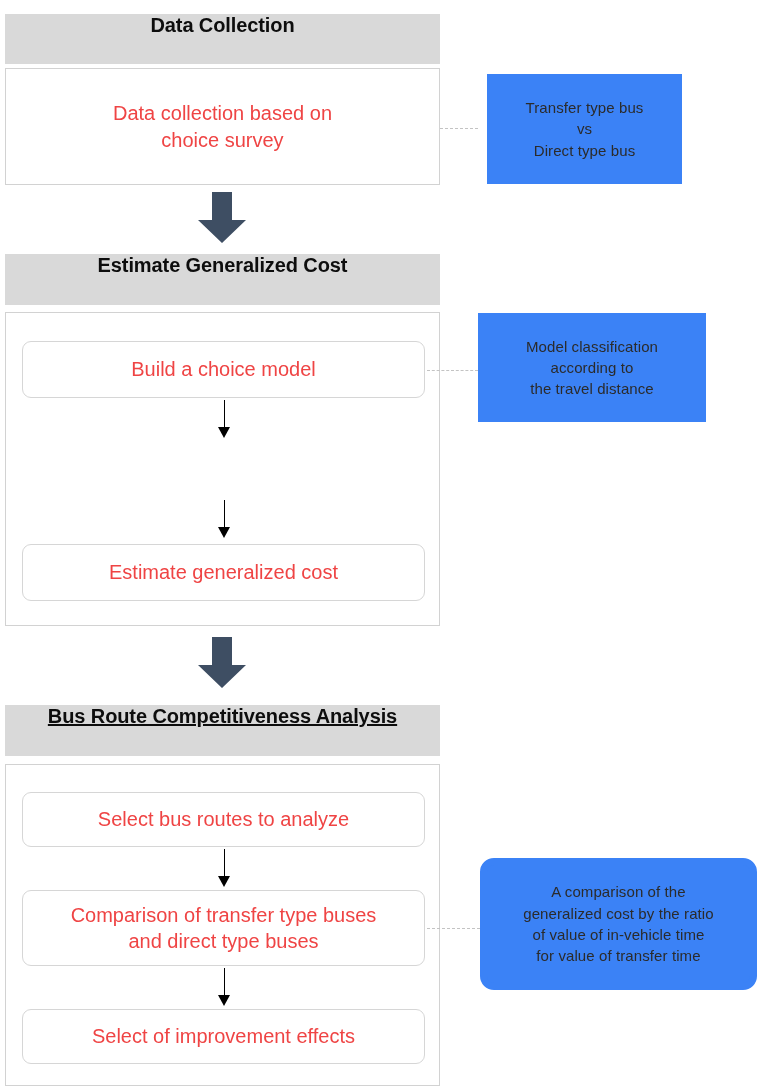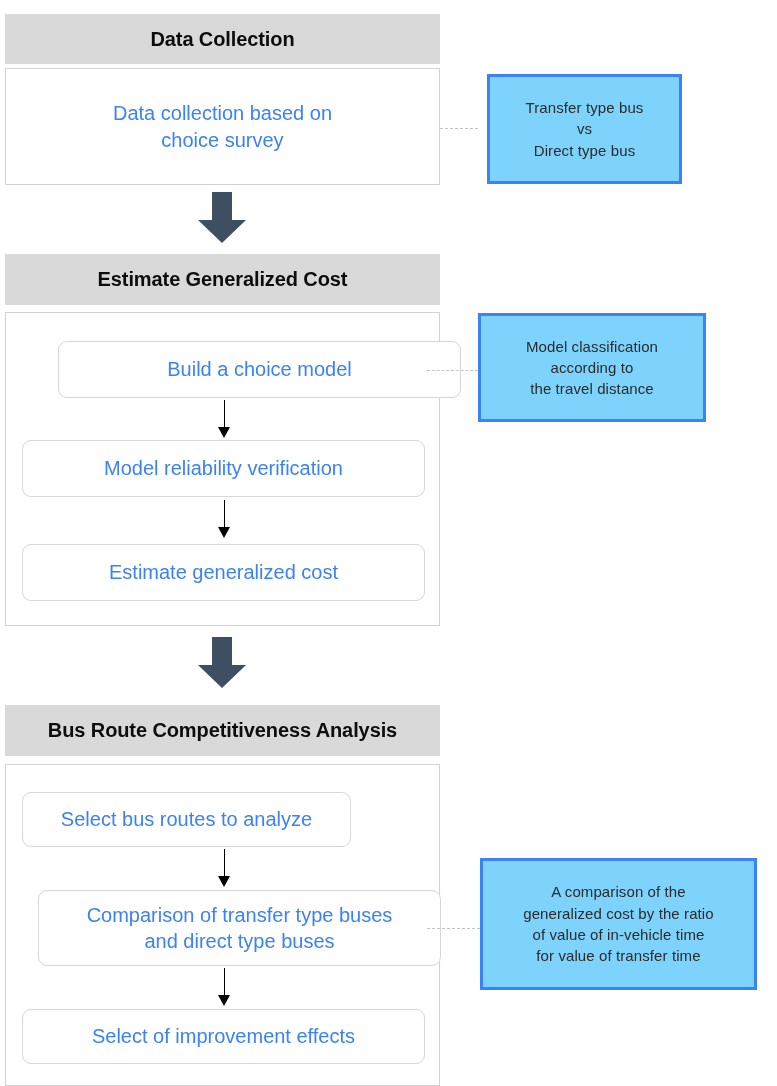--- a/index.html
+++ b/index.html
@@ -17,21 +17,21 @@
     height: 1086px;
     background: #ffffff;
     overflow: hidden;
   }
 
   
   .band {
     position: absolute;
     background: #d9d9d9;
     display: flex;
-    align-items: center;
+    align-items: flex-start;
     justify-content: center;
     font-weight: bold;
     color: #0d0d0d;
     letter-spacing: -0.1px;
   }
 
   
   .panel {
     position: absolute;
     background: #ffffff;
@@ -43,34 +43,34 @@
   .step {
     position: absolute;
     background: #ffffff;
     border: 1px solid #d6d6d6;
     border-radius: 9px;
     box-sizing: border-box;
     display: flex;
     align-items: center;
     justify-content: center;
     text-align: center;
-    color: #3b82f6;
+    color: #ef4444;
     line-height: 1.32;
     padding: 0 10px;
   }
   .step.square {
     border-radius: 0;
     border-color: #d2d2d2;
   }
 
   
   .note {
     position: absolute;
-    background: #7dd3fc;
-    border: 3px solid #3b82f6;
+    background: #3b82f6;
+    border: 7px solid #3b82f6;
     box-sizing: border-box;
     display: flex;
     align-items: center;
     justify-content: center;
     text-align: center;
     color: #2b2b2b;
     line-height: 1.42;
     font-size: 15px;
     letter-spacing: 0.1px;
   }
@@ -140,71 +140,70 @@
       <polygon points="16,0 36,0 36,28 50,28 26,51 2,28 16,28" fill="#3e4e63"></polygon>
     </svg>
   </div>
 
   <div class="band" style="left:5px; top:254px; width:435px; height:51px; font-size:20px;">
     <span>Estimate Generalized Cost</span>
   </div>
 
   <div class="panel" style="left:5px; top:312px; width:435px; height:314px;"></div>
 
-  <div class="step" style="left:22px; top:341px; width:403px; height:57px; font-size:20px;margin-left:36px;">Build a choice model</div>
+  <div class="step" style="left:22px; top:341px; width:403px; height:57px; font-size:20px;">Build a choice model</div>
 
   <div class="thin-arrow" style="left:213px; top:400px; height:38px;">
     <span class="shaft" style="height:28px;"></span>
     <span class="head"></span>
   </div>
 
-  <div class="step" style="left:22px; top:440px; width:403px; height:57px; font-size:20px;">Model reliability verification</div>
 
   <div class="thin-arrow" style="left:213px; top:500px; height:38px;">
     <span class="shaft" style="height:28px;"></span>
     <span class="head"></span>
   </div>
 
   <div class="step" style="left:22px; top:544px; width:403px; height:57px; font-size:20px;">Estimate generalized cost</div>
 
   <div class="leader" style="left:427px; top:370px; width:51px;"></div>
 
   <div class="note" style="left:478px; top:313px; width:228px; height:109px; white-space:pre-line;">Model classification
 according to
 the travel distance</div>
 
   <div class="block-arrow" style="left:196px; top:637px;">
     <svg width="52" height="52" viewBox="0 0 52 52" aria-hidden="true">
       <polygon points="16,0 36,0 36,28 50,28 26,51 2,28 16,28" fill="#3e4e63"></polygon>
     </svg>
   </div>
 
-  <div class="band" style="left:5px; top:705px; width:435px; height:51px; font-size:20px;">
+  <div class="band" style="left:5px; top:705px; width:435px; height:51px; font-size:20px;text-decoration:underline;">
     <span>Bus Route Competitiveness Analysis</span>
   </div>
 
   <div class="panel" style="left:5px; top:764px; width:435px; height:322px;"></div>
 
-  <div class="step" style="left:22px; top:792px; width:329px; height:55px; font-size:20px;">Select bus routes to analyze</div>
+  <div class="step" style="left:22px; top:792px; width:403px; height:55px; font-size:20px;">Select bus routes to analyze</div>
 
   <div class="thin-arrow" style="left:213px; top:849px; height:38px;">
     <span class="shaft" style="height:28px;"></span>
     <span class="head"></span>
   </div>
 
-  <div class="step" style="left:22px; top:890px; width:403px; height:76px; font-size:20px; white-space:pre-line;margin-left:16px;">Comparison of transfer type buses
+  <div class="step" style="left:22px; top:890px; width:403px; height:76px; font-size:20px; white-space:pre-line;">Comparison of transfer type buses
 and direct type buses</div>
 
   <div class="thin-arrow" style="left:213px; top:968px; height:38px;">
     <span class="shaft" style="height:28px;"></span>
     <span class="head"></span>
   </div>
 
   <div class="step" style="left:22px; top:1009px; width:403px; height:55px; font-size:20px;">Select of improvement effects</div>
 
   <div class="leader" style="left:427px; top:928px; width:53px;"></div>
 
-  <div class="note" style="left:480px; top:858px; width:277px; height:132px; white-space:pre-line;">A comparison of the
+  <div class="note" style="left:480px; top:858px; width:277px; height:132px; white-space:pre-line;border-radius:14px;">A comparison of the
 generalized cost by the ratio
 of value of in-vehicle time
 for value of transfer time</div>
 
 </div>
 
 </body></html>

